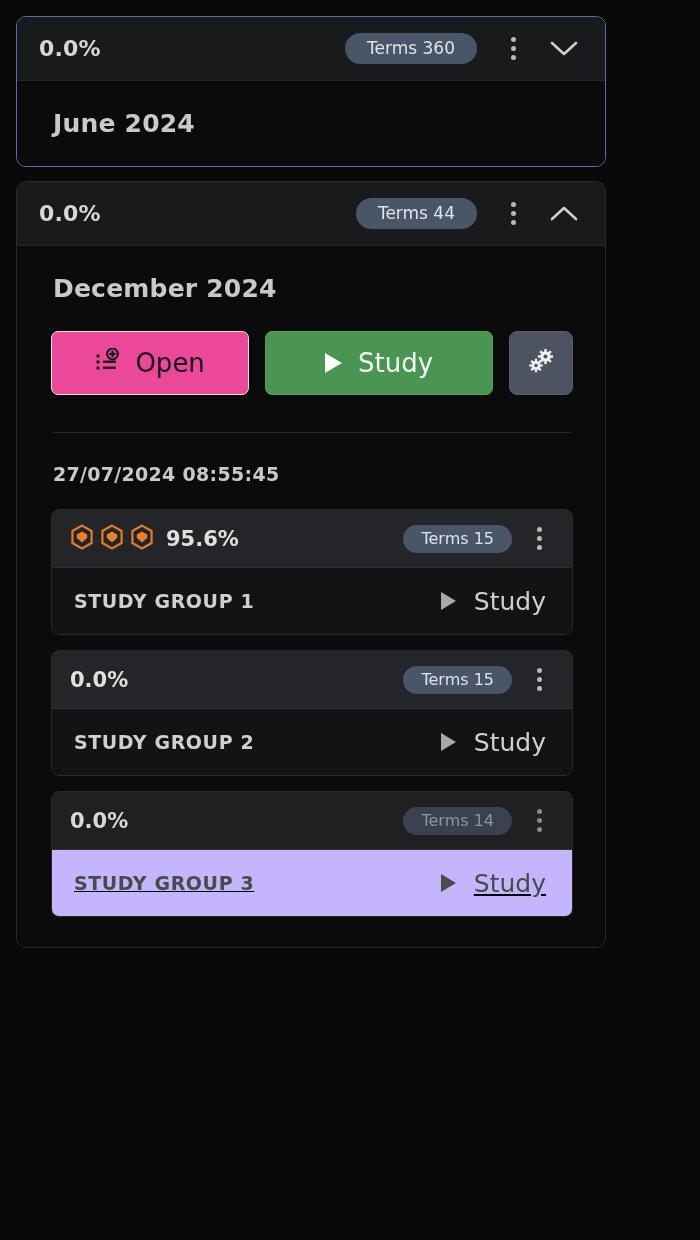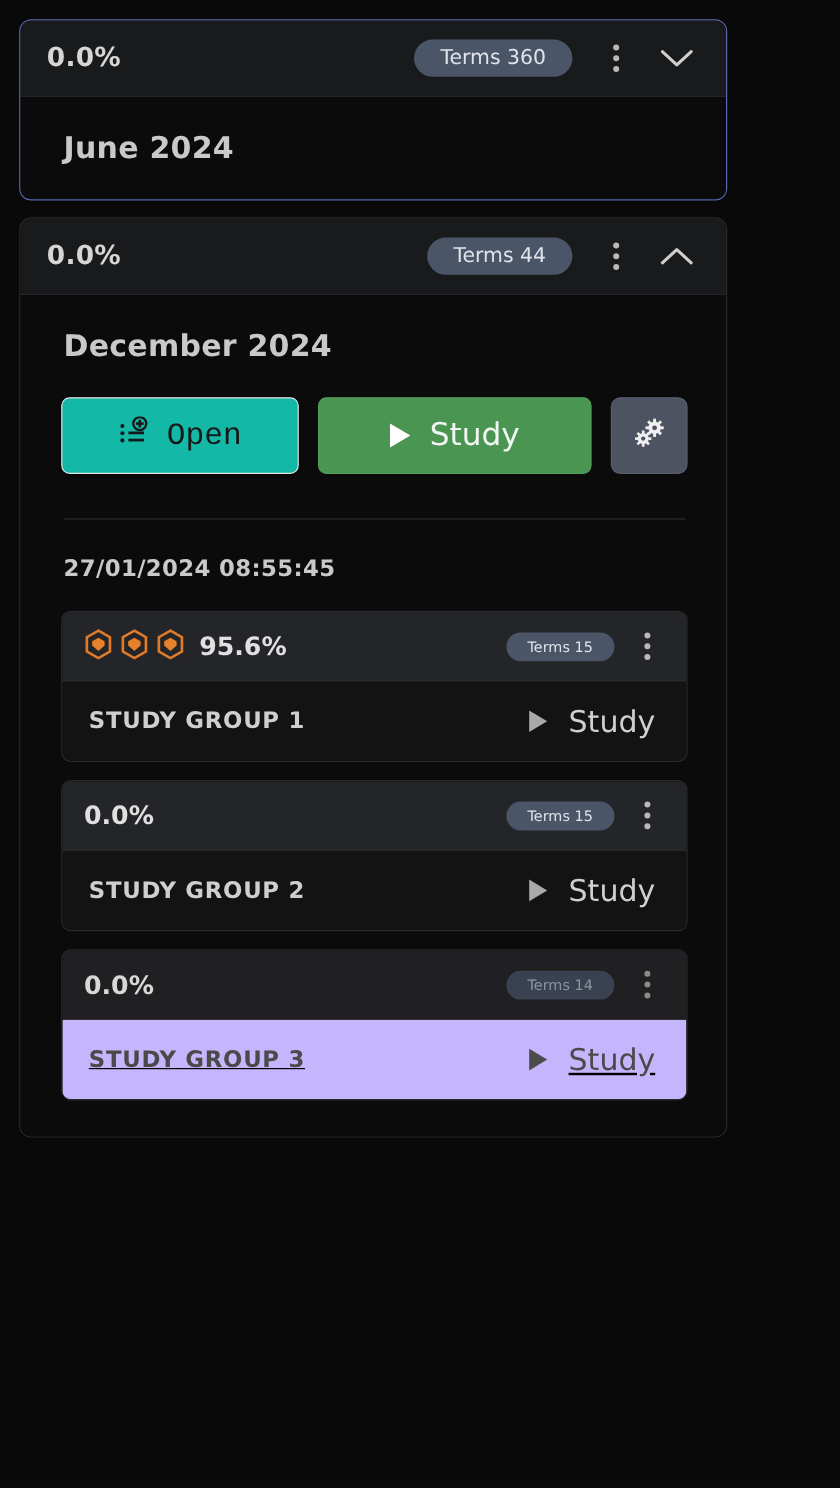--- a/index.html
+++ b/index.html
@@ -111,31 +111,30 @@
   
   .actions {
     display: flex;
     align-items: center;
     gap: 16px;
     padding: 0 32px 0 34px;
   }
   .btn-open {
     flex: 1 1 0;
     height: 62px;
-    background: #14b8a6;
+    background: #ec4899;
     border: 1px solid #e2e2e2;
     border-radius: 7px;
     display: flex;
     align-items: center;
     justify-content: center;
     gap: 14px;
     color: #17181a;
     font-size: 26px;
     box-shadow: 0 1px 2px rgba(0,0,0,.6);
-    font-family: Liberation Mono, monospace;
   }
   .btn-study {
     flex: 1.15 1 0;
     height: 62px;
     background: #4a9552;
     border: 1px solid #53a05b;
     border-radius: 7px;
     display: flex;
     align-items: center;
     justify-content: center;
@@ -238,21 +237,21 @@
   .group-study {
     margin-left: auto;
     display: flex;
     align-items: center;
     gap: 18px;
     font-size: 25px;
     color: #d0d0d0;
   }
   .group-study.dim { color: #4a4a4a; }
 
-  .pill.small { font-size: 12px; padding: 6px 18px; }
+  .pill.small { font-size: 16px; padding: 6px 18px; }
   .kebab.small { width: 38px; margin-left: 8px; }
 
   .spacer-bottom { flex: 1 1 auto; }
 </style>
 </head>
 <body>
 
 <div class="page">
 
   <div class="month-card focused">
@@ -351,21 +350,21 @@
                   </g>
                 </g>
               </g>
             </svg>
           </span>
         </div>
       </div>
 
       <div class="divider"></div>
 
-      <div class="timestamp">27/01/2024 08:55:45</div>
+      <div class="timestamp">27/07/2024 08:55:45</div>
 
       <div class="groups">
 
         <div class="group-card">
           <div class="group-head">
             <div class="gems">
               <span>
                 <svg width="24" height="26" viewBox="0 0 24 26">
                     <path d="M12 1.6 L21.6 7 L21.6 19 L12 24.4 L2.4 19 L2.4 7 Z" fill="none" stroke="#e07b2a" stroke-width="2.2"></path>
                     <path d="M12 7.4 L17.2 10.4 L17.2 14 L12 18.6 L6.8 14 L6.8 10.4 Z" fill="#e8812c"></path>

